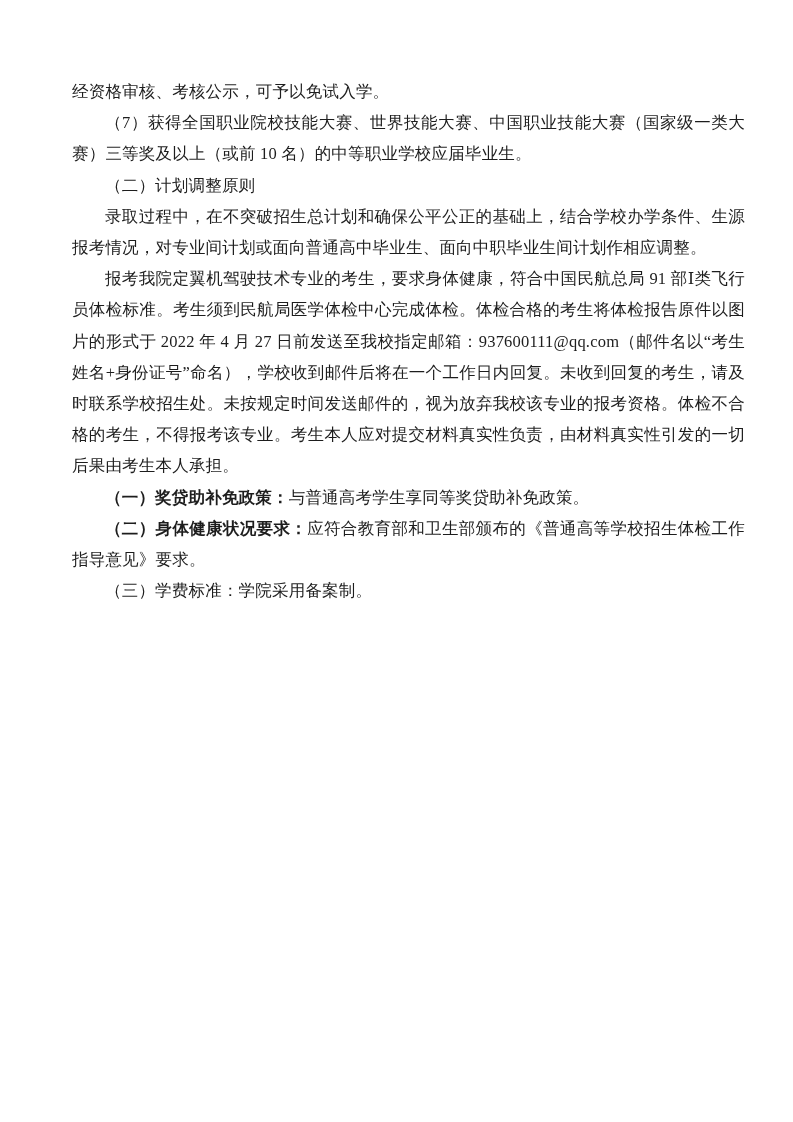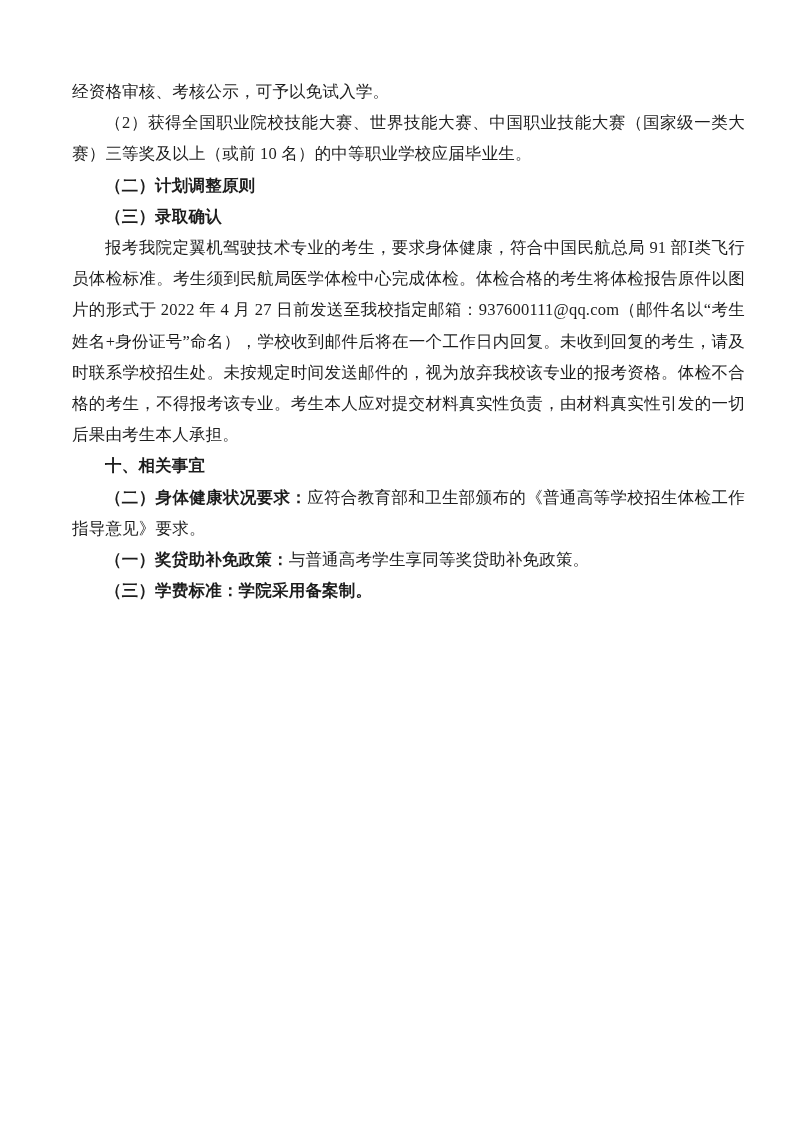--- a/index.html
+++ b/index.html
@@ -27,34 +27,33 @@
   }
   .para {
     margin: 0;
     padding: 0;
     text-indent: 2em;
   }
   .para.no-indent {
     text-indent: 0;
   }
   .para.heading {
-    font-weight: 700;
+    font-weight: 400;
   }
   .para b {
     font-weight: 700;
   }
 </style>
 </head>
 <body>
 
 <div class="page" style="background: rgb(255, 255, 255); color: rgb(29, 29, 29);">
   <div class="doc-content">
       <p class="para no-indent">经资格审核、考核公示，可予以免试入学。</p>
-      <p class="para">（2）获得全国职业院校技能大赛、世界技能大赛、中国职业技能大赛（国家级一类大赛）三等奖及以上（或前 10 名）的中等职业学校应届毕业生。</p>
+      <p class="para">（7）获得全国职业院校技能大赛、世界技能大赛、中国职业技能大赛（国家级一类大赛）三等奖及以上（或前 10 名）的中等职业学校应届毕业生。</p>
       <p class="para heading">（二）计划调整原则</p>
-      <p class="para heading">（三）录取确认</p>
+      <p class="para">录取过程中，在不突破招生总计划和确保公平公正的基础上，结合学校办学条件、生源报考情况，对专业间计划或面向普通高中毕业生、面向中职毕业生间计划作相应调整。</p>
       <p class="para">报考我院定翼机驾驶技术专业的考生，要求身体健康，符合中国民航总局 91 部Ⅰ类飞行员体检标准。考生须到民航局医学体检中心完成体检。体检合格的考生将体检报告原件以图片的形式于 2022 年 4 月 27 日前发送至我校指定邮箱：937600111@qq.com（邮件名以“考生姓名+身份证号”命名），学校收到邮件后将在一个工作日内回复。未收到回复的考生，请及时联系学校招生处。未按规定时间发送邮件的，视为放弃我校该专业的报考资格。体检不合格的考生，不得报考该专业。考生本人应对提交材料真实性负责，由材料真实性引发的一切后果由考生本人承担。</p>
-      <p class="para heading">十、相关事宜</p>
+      <p class="para"><b>（一）奖贷助补免政策：</b><span>与普通高考学生享同等奖贷助补免政策。</span></p>
       <p class="para"><b>（二）身体健康状况要求：</b><span>应符合教育部和卫生部颁布的《普通高等学校招生体检工作指导意见》要求。</span></p>
-      <p class="para"><b>（一）奖贷助补免政策：</b><span>与普通高考学生享同等奖贷助补免政策。</span></p>
       <p class="para heading">（三）学费标准：学院采用备案制。</p>
     </div>
 </div>
 
 </body></html>

